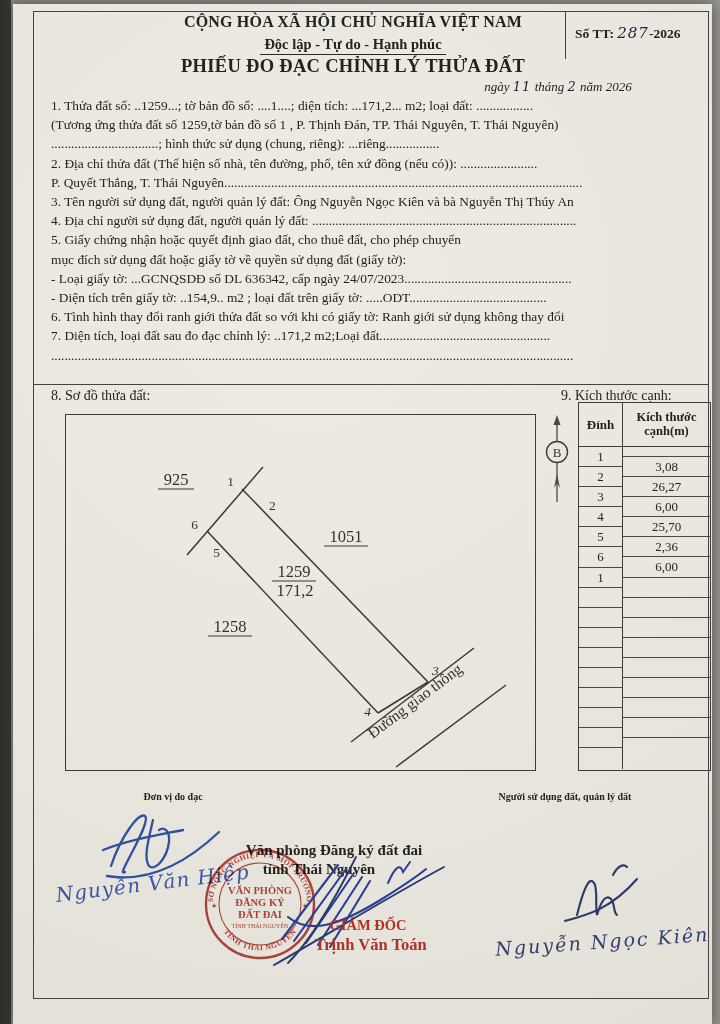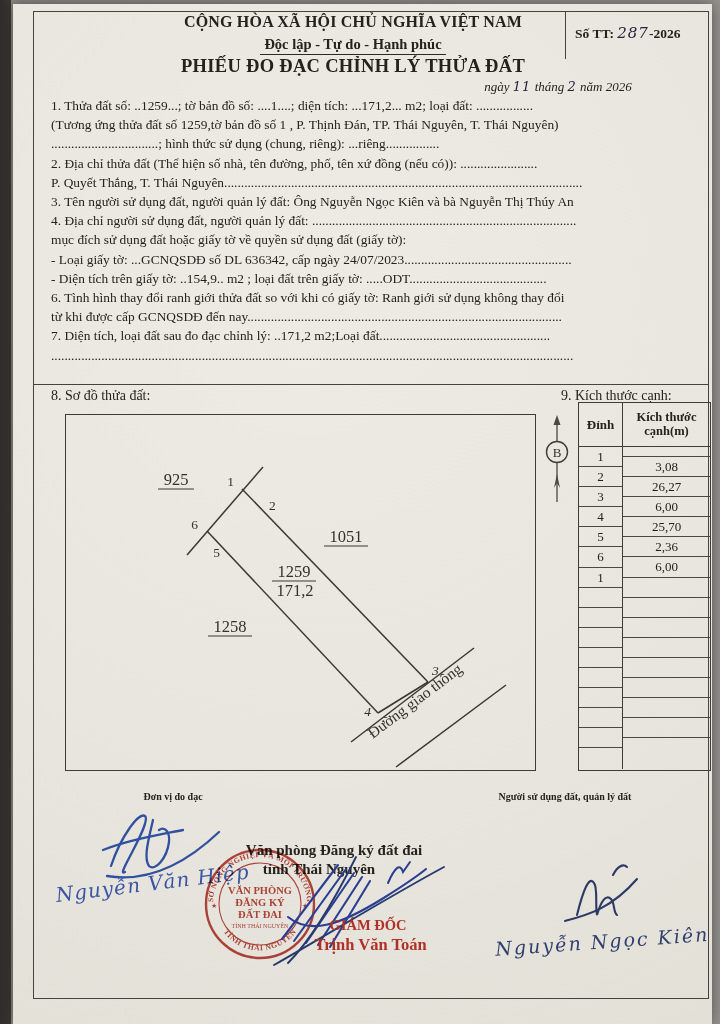--- a/index.html
+++ b/index.html
@@ -91,25 +91,25 @@
     </div>
 
     <div class="abs" id="body-lines">
       <div>1. Thửa đất số: ..1259...; tờ bản đồ số: ....1....; diện tích: ...171,2... m2; loại đất: .................</div>
       <div>(Tương ứng thửa đất số 1259,tờ bản đồ số  1  , P. Thịnh Đán, TP. Thái Nguyên, T. Thái Nguyên)</div>
       <div>................................; hình thức sử dụng (chung, riêng): ...riêng................</div>
       <div>2. Địa chỉ thửa đất (Thể hiện số nhà, tên đường, phố, tên xứ đồng (nếu có)): .......................</div>
       <div>P. Quyết Thắng, T. Thái Nguyên...........................................................................................................</div>
       <div>3. Tên người sử dụng đất, người quản lý đất: Ông Nguyễn Ngọc Kiên và bà Nguyễn Thị Thúy An</div>
       <div>4. Địa chỉ người sử dụng đất, người quản lý đất: ...............................................................................</div>
+      <div>5. Giấy chứng nhận hoặc quyết định giao đất, cho thuê đất, cho phép chuyển</div>
       <div>mục đích sử dụng đất hoặc giấy tờ về quyền sử dụng đất (giấy tờ):</div>
       <div>- Loại giấy tờ: ...GCNQSDĐ số DL 636342, cấp ngày 24/07/2023..................................................</div>
       <div>- Diện tích trên giấy tờ: ..154,9.. m2 ; loại đất trên giấy tờ: .....ODT.........................................</div>
       <div>6. Tình hình thay đổi ranh giới thửa đất so với khi có giấy tờ: Ranh giới sử dụng không thay đổi</div>
-      <div>từ khi được cấp GCNQSDĐ đến nay..............................................................................................</div>
       <div>7. Diện tích, loại đất sau đo đạc chỉnh lý: ..171,2 m2;Loại đất...................................................</div>
       <div>............................................................................................................................................................</div>
     </div>
 
     <div class="abs mid-divider"></div>
     <div class="abs sec8-label">8. Sơ đồ thửa đất:</div>
     <div class="abs sec9-label">9. Kích thước cạnh:</div>
 
     <div class="abs" id="diagram-box">
       <svg width="467" height="353" viewBox="0 0 467 353">

